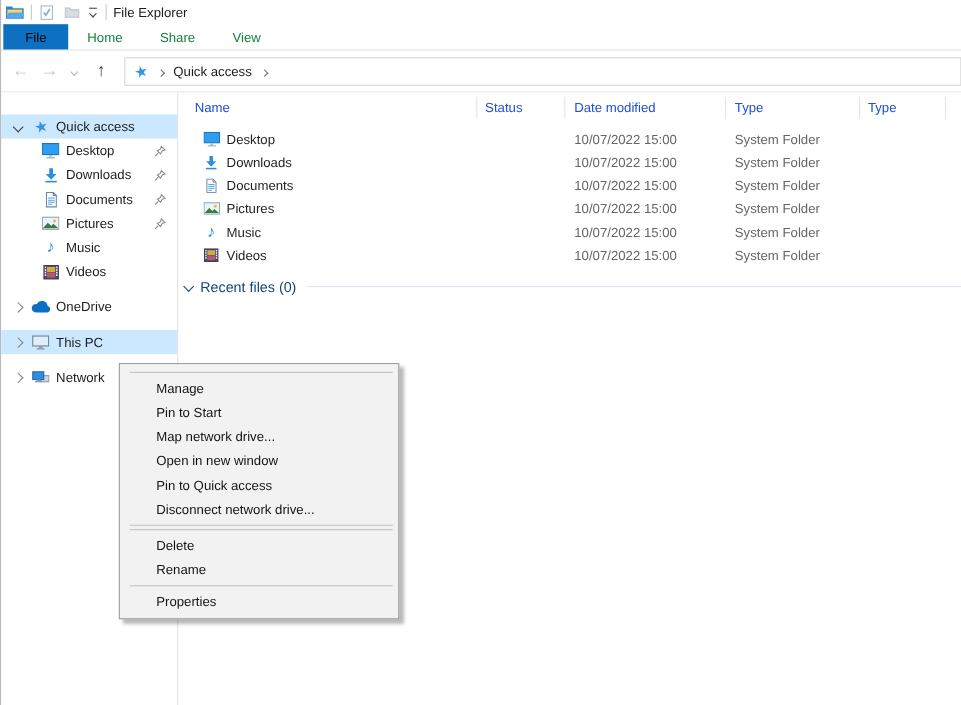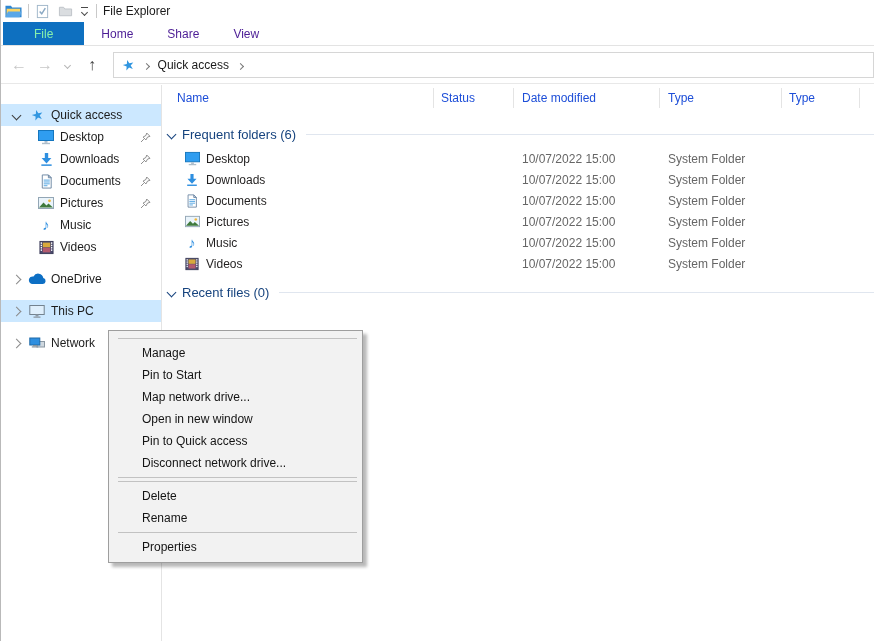--- a/index.html
+++ b/index.html
@@ -14,22 +14,22 @@
   .qat-drop .bar{width:7px;height:1px;background:#4a4a4a;margin-bottom:2px;}
 
   
   .cv{display:inline-block;width:6px;height:6px;border-right:1.4px solid currentColor;border-bottom:1.4px solid currentColor;}
   .cv.down{transform:rotate(45deg);}
   .cv.right{transform:rotate(-45deg);}
   .cv.sm{width:4px;height:4px;}
 
   
   .tabs{position:absolute;top:22px;left:0;right:0;height:24px;display:flex;border-bottom:1px solid #e3e3e3;font-size:12px;box-sizing:border-box;}
-  .tab{padding:0 17px;display:flex;align-items:center;color:#4c1d95;}
-  .tab.active{background:#0e70c0;color:#86efac;margin-left:2px;padding:0 31px;}
+  .tab{padding:0 17px;display:flex;align-items:center;color:#15803d;}
+  .tab.active{background:#0e70c0;color:#000000;margin-left:2px;padding:0 20px;}
 
   
   .navbar{position:absolute;top:47px;left:0;right:0;height:37px;border-bottom:1px solid #e8e8e8;box-sizing:border-box;}
   .navbtn{position:absolute;top:0;height:36px;display:flex;align-items:center;justify-content:center;font-size:16px;}
   .nav-back{left:6px;width:24px;color:#c7c7c7;}
   .nav-fwd{left:32px;width:24px;color:#c7c7c7;}
   .nav-drop{left:58px;width:16px;color:#b5b5b5;}
   .nav-up{left:78px;width:26px;color:#444;}
   .addressbar{position:absolute;left:112px;right:0;top:5px;height:26px;border:1px solid #d6d6d6;display:flex;align-items:center;font-size:12px;color:#1a1a1a;box-sizing:border-box;background:#fff;}
   .addr-star{color:#3196e0;font-size:14px;margin-left:8px;transform:rotate(-14deg);}
@@ -303,25 +303,20 @@
       <span class="colhead" style="left:359px">Date modified</span>
       <span class="colhead" style="left:505px">Type</span>
       <span class="colhead" style="left:626px">Type</span>
       <span class="colsep" style="left:270px"></span>
       <span class="colsep" style="left:350px"></span>
       <span class="colsep" style="left:496px"></span>
       <span class="colsep" style="left:618px"></span>
       <span class="colsep" style="left:696px"></span>
     </div>
 
-    <div class="group g1">
-      <span class="cv down"></span>
-      <span class="glabel">Frequent folders (6)</span>
-      <span class="rule"></span>
-    </div>
 
     <div class="rows">
 
       <div class="frow">
         <span class="ficon">
           <svg width="15" height="15" viewBox="0 0 16 16">
             <rect x="0.5" y="1.5" width="15" height="10" fill="#2f9df0" stroke="#1576be"></rect>
             <rect x="6.5" y="12" width="3" height="1.8" fill="#aebecb"></rect>
             <rect x="4" y="13.8" width="8" height="1.4" fill="#aebecb"></rect>
           </svg>

